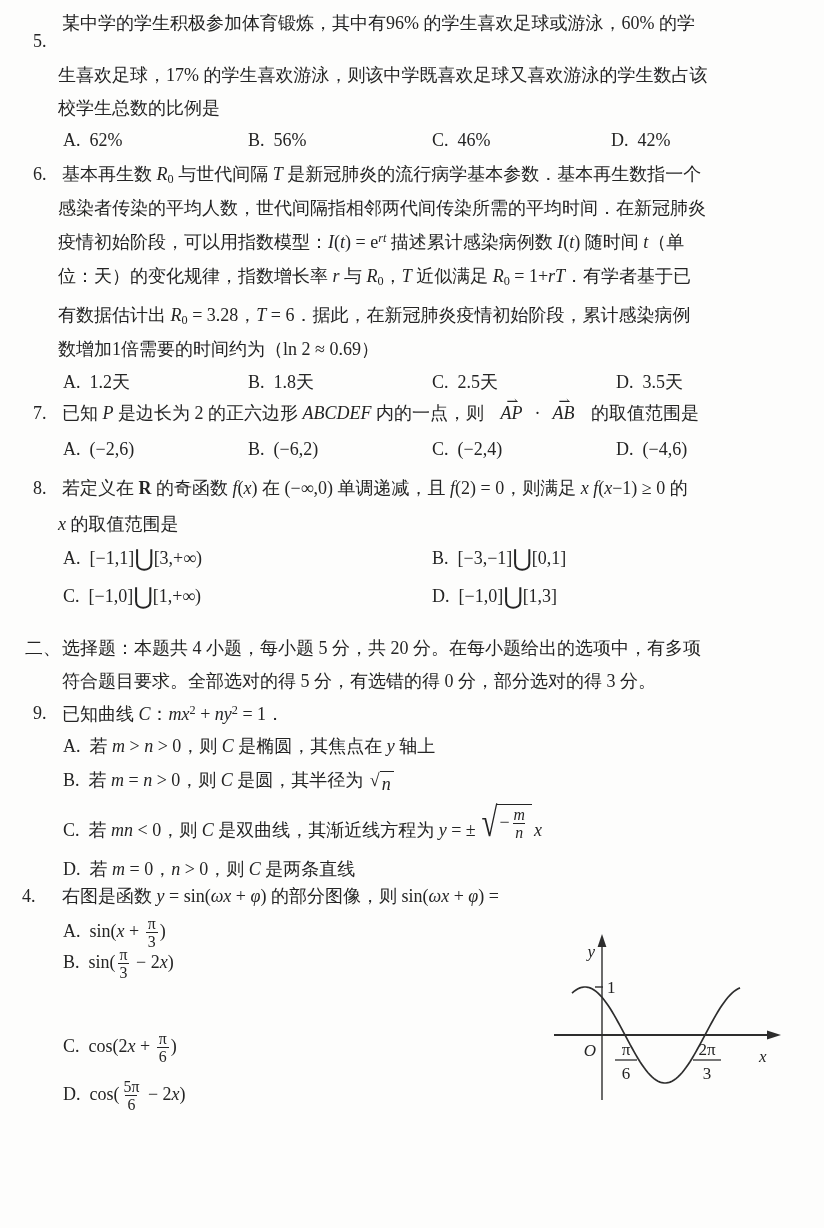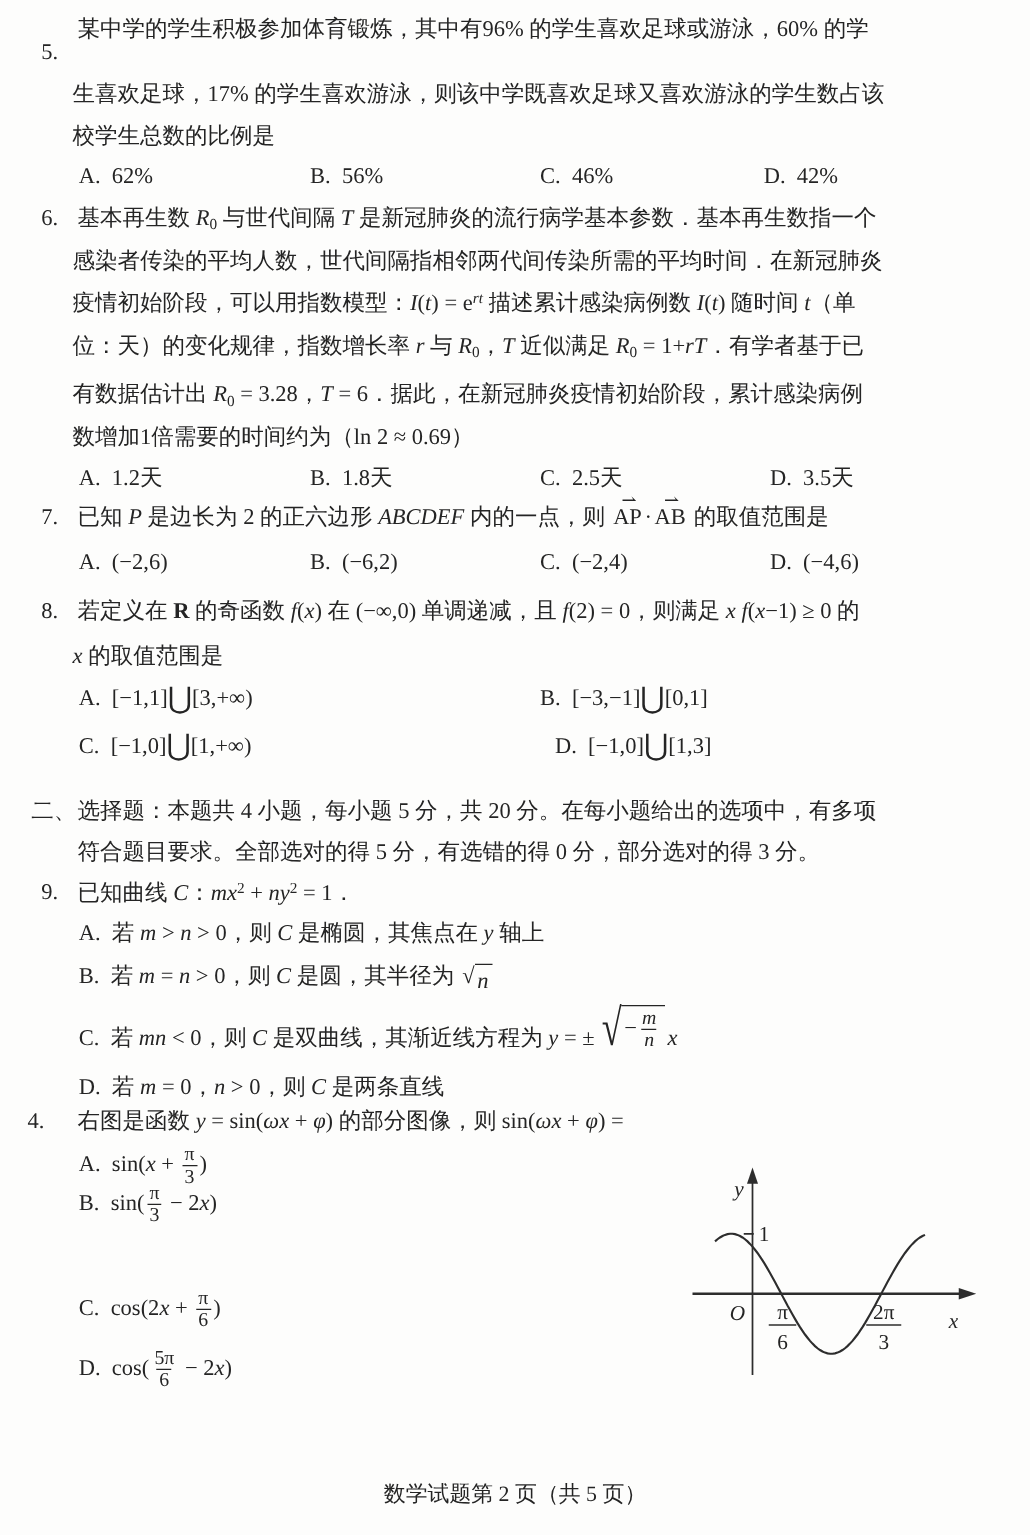--- a/index.html
+++ b/index.html
@@ -23,21 +23,21 @@
   .sub{font-size:0.68em;vertical-align:-0.28em;}
   .cup{font-size:1.32em;line-height:1;vertical-align:-0.10em;font-family:"DejaVu Sans",sans-serif;}
   .frac{display:inline-flex;flex-direction:column;align-items:center;vertical-align:middle;line-height:1.08;font-size:0.88em;margin:0 2px;}
   .frac .den{border-top:1.3px solid currentColor;padding:0 2px;}
   .frac .num{padding:0 2px;}
   .frac.it{font-style:italic;}
   .sqrt{display:inline-flex;align-items:center;margin:0 2px;}
   .sqrt .rad{line-height:1;align-self:flex-start;}
   .sqrt:has(.frac) .rad{font-size:2.3em;font-weight:100;transform:scaleX(0.7);margin-right:-3px;align-self:center;}
   .sqrt .radicand{border-top:1.4px solid currentColor;padding:1px 3px 0 2px;}
-  .vec{position:relative;display:inline-block;margin:0 2px;}
+  .vec{font-style:italic;position:relative;display:inline-block;margin:0 12px;}
   .vec::after{content:"⇀";position:absolute;left:55%;transform:translateX(-50%);top:-0.70em;font-size:0.8em;font-style:normal;}
   .graph{position:absolute;}
   .graph line,.graph polyline{stroke:#2d2d2d;}
   .graph text{font-size:17px;fill:#242424;font-family:"Liberation Serif","DejaVu Serif",serif;}
   .graph text.git{font-style:italic;}
   .footer{position:absolute;top:1183px;left:0;width:100%;text-align:center;font-size:17.5px;}
 </style>
 </head>
 <body>
 
@@ -84,21 +84,21 @@
   </section>
 
   <section>
     <span class="qnum" style="top:477px;left:33px">8.</span>
     <div class="line" style="top:477px;left:62px">若定义在 <span class="b">R</span> 的奇函数 <span class="it">f</span>(<span class="it">x</span>) 在 (−∞,0) 单调递减，且 <span class="it">f</span>(2) = 0，则满足 <span class="it">x</span> <span class="it">f</span>(<span class="it">x</span>−1) ≥ 0 的</div>
     <div class="line" style="top:513px;left:58px"><span class="it">x</span> 的取值范围是</div>
     <div>
       <span class="opt" style="top:547px;left:63px">A.&nbsp; [−1,1]<span class="cup">⋃</span>[3,+∞)</span>
       <span class="opt" style="top:547px;left:432px">B.&nbsp; [−3,−1]<span class="cup">⋃</span>[0,1]</span>
       <span class="opt" style="top:585px;left:63px">C.&nbsp; [−1,0]<span class="cup">⋃</span>[1,+∞)</span>
-      <span class="opt" style="top:585px;left:444px">D.&nbsp; [−1,0]<span class="cup">⋃</span>[1,3]</span>
+      <span class="opt" style="top:585px;left:432px">D.&nbsp; [−1,0]<span class="cup">⋃</span>[1,3]</span>
     </div>
   </section>
 
   <section>
     <span class="qnum" style="top:637px;left:25px">二、</span>
     <div class="line" style="top:637px;left:62px">选择题：本题共 4 小题，每小题 5 分，共 20 分。在每小题给出的选项中，有多项</div>
     <div class="line" style="top:670px;left:62px">符合题目要求。全部选对的得 5 分，有选错的得 0 分，部分选对的得 3 分。</div>
   </section>
 
   <section>
@@ -152,15 +152,14 @@
     <text x="51" y="123" text-anchor="end" class="git">O</text>
     <text x="62" y="60">1</text>
     <text x="81" y="122" text-anchor="middle">π</text>
     <line x1="70" y1="127" x2="92" y2="127" stroke-width="1.3"></line>
     <text x="81" y="146" text-anchor="middle">6</text>
     <text x="162" y="122" text-anchor="middle">2π</text>
     <line x1="148" y1="127" x2="176" y2="127" stroke-width="1.3"></line>
     <text x="162" y="146" text-anchor="middle">3</text>
   </svg>
 
-  <div class="footer">数学试题第 2 页（共 5 页）</div>
 
 </div>
 
 </body></html>

